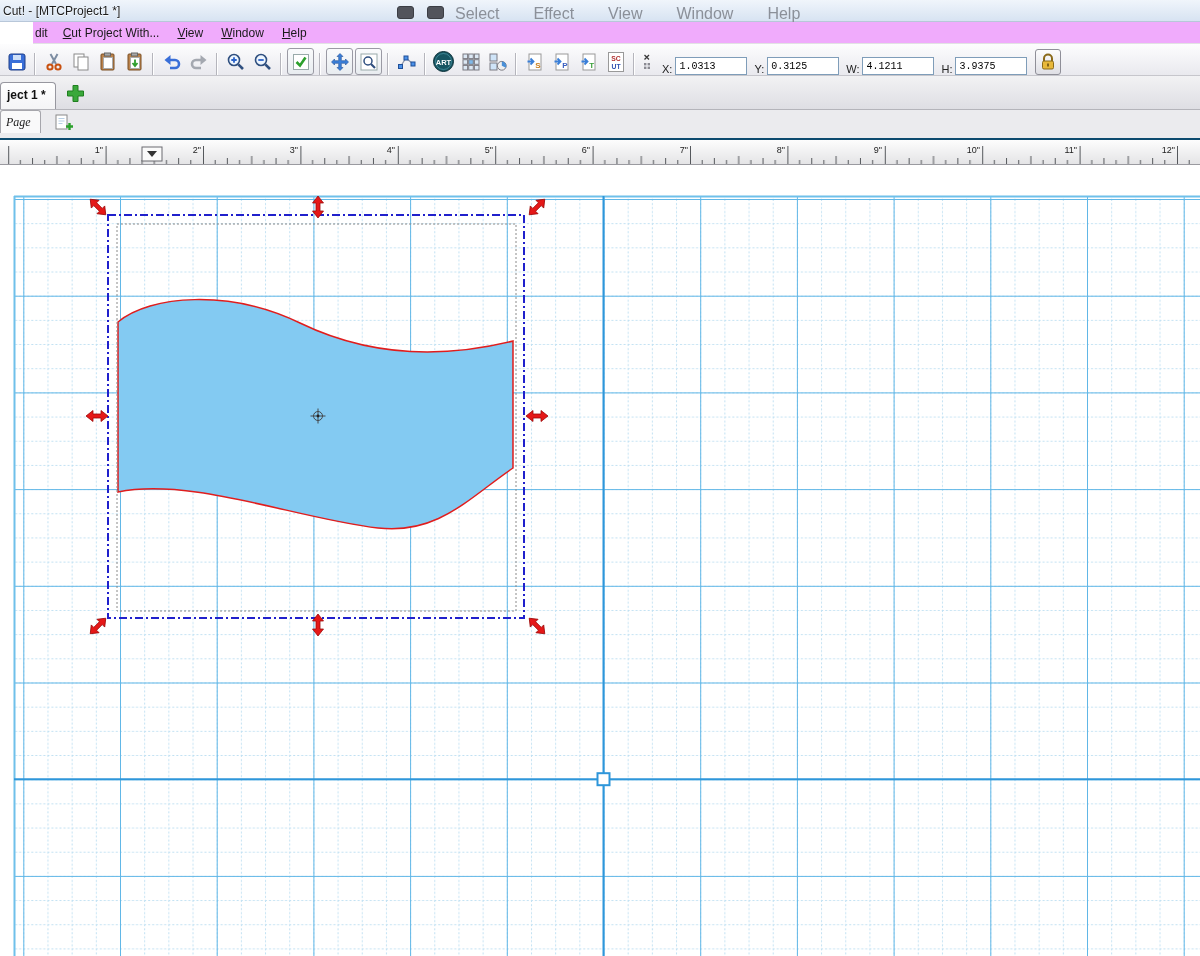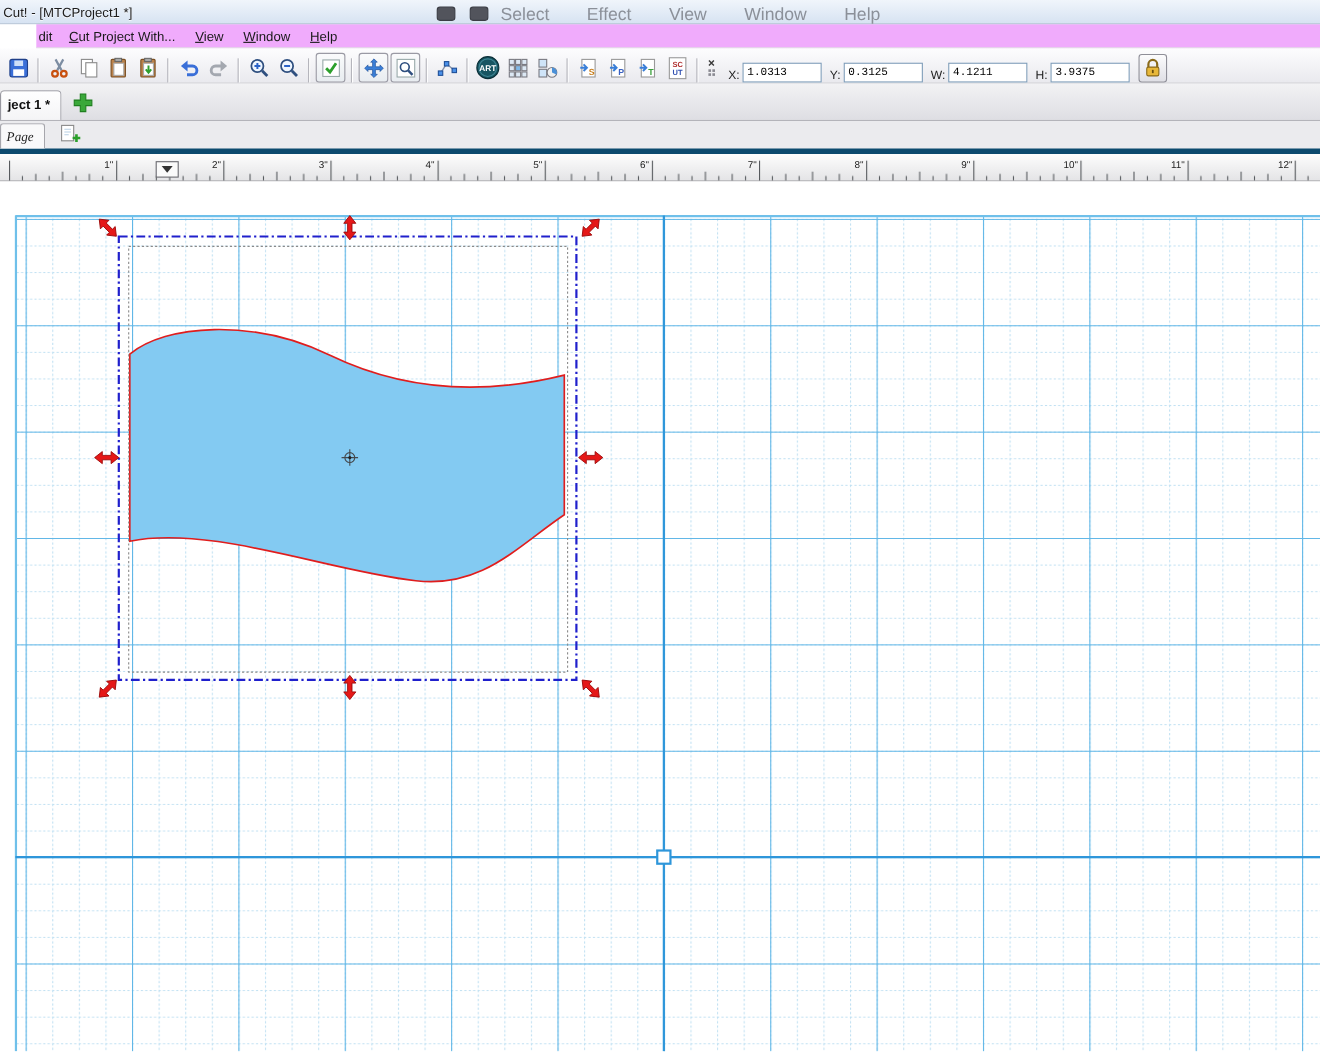--- a/index.html
+++ b/index.html
@@ -44,22 +44,22 @@
   .doctabs { height:34px; background:linear-gradient(#f2f2f4,#dedee3);
     border-bottom:1px solid #b4b4ba; display:flex; align-items:flex-end; }
   .doc-tab { height:27px; padding:5px 9px 4px 6px;
     background:linear-gradient(#ffffff,#f4f4f6); border:1px solid #97979f;
     border-bottom:none; border-radius:4px 4px 0 0; font-size:12px;
     font-weight:bold; color:#111; }
   .addtab-btn { width:22px; height:22px; margin:0 0 5px 9px; display:flex;
     align-items:center; justify-content:center; }
 
   
-  .pagetabs { height:30px; background:#ebebee; border-bottom:5px solid #0c4a6e;
-    display:flex; align-items:flex-end; }
+  .pagetabs { height:30px; background:#ebebee; border-bottom:2px solid #0c4a6e;
+    display:flex; align-items:flex-start; }
   .page-tab { height:23px; padding:4px 9px 3px 5px; background:#f9f9fa;
     border:1px solid #a6a6ac; border-bottom:none; border-radius:3px 3px 0 0;
     font:italic 12px "Liberation Serif", serif; color:#222; }
   .addpage-btn { width:26px; height:24px; margin:0 0 2px 10px; display:flex;
     align-items:center; justify-content:center; }
 
   
   .ruler { height:25px; background:linear-gradient(#fdfdfd,#e4e4e6);
     border-bottom:1px solid #9a9aa0; position:relative; }
   .ruler svg { display:block; }

